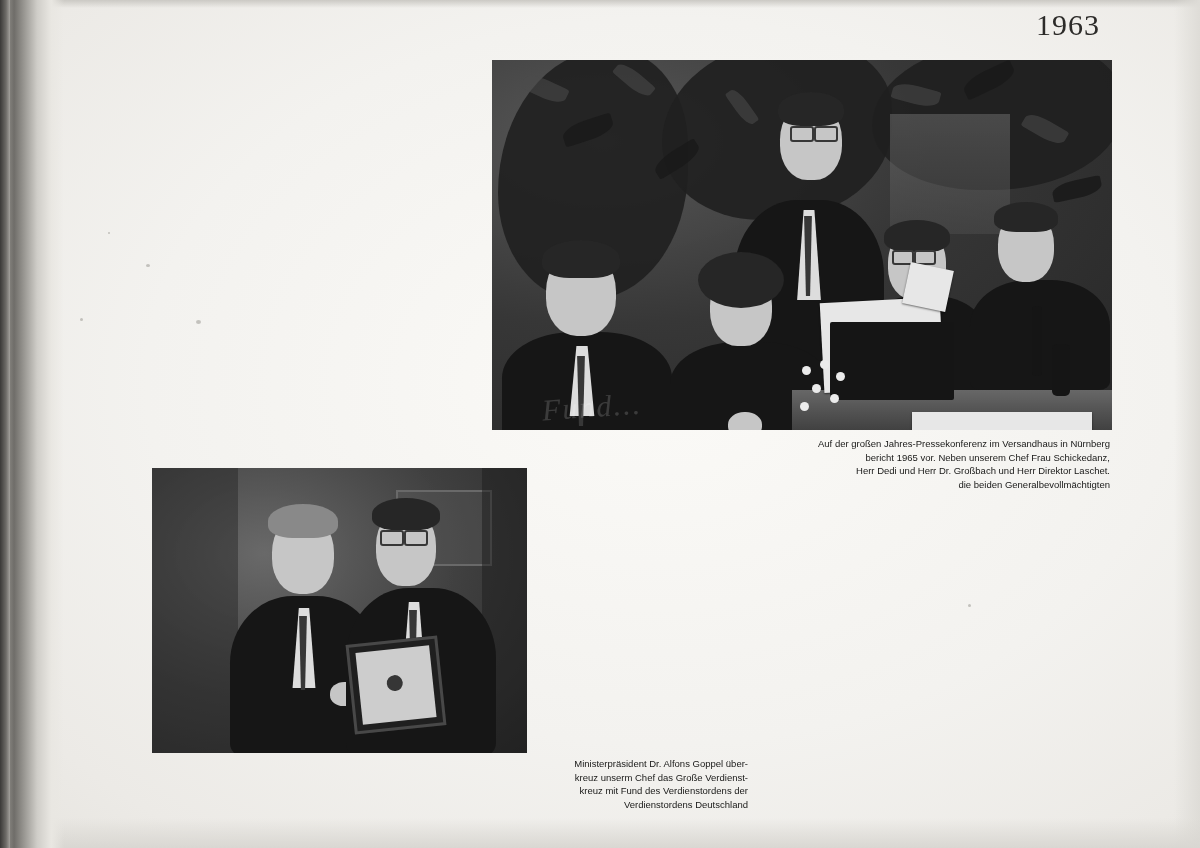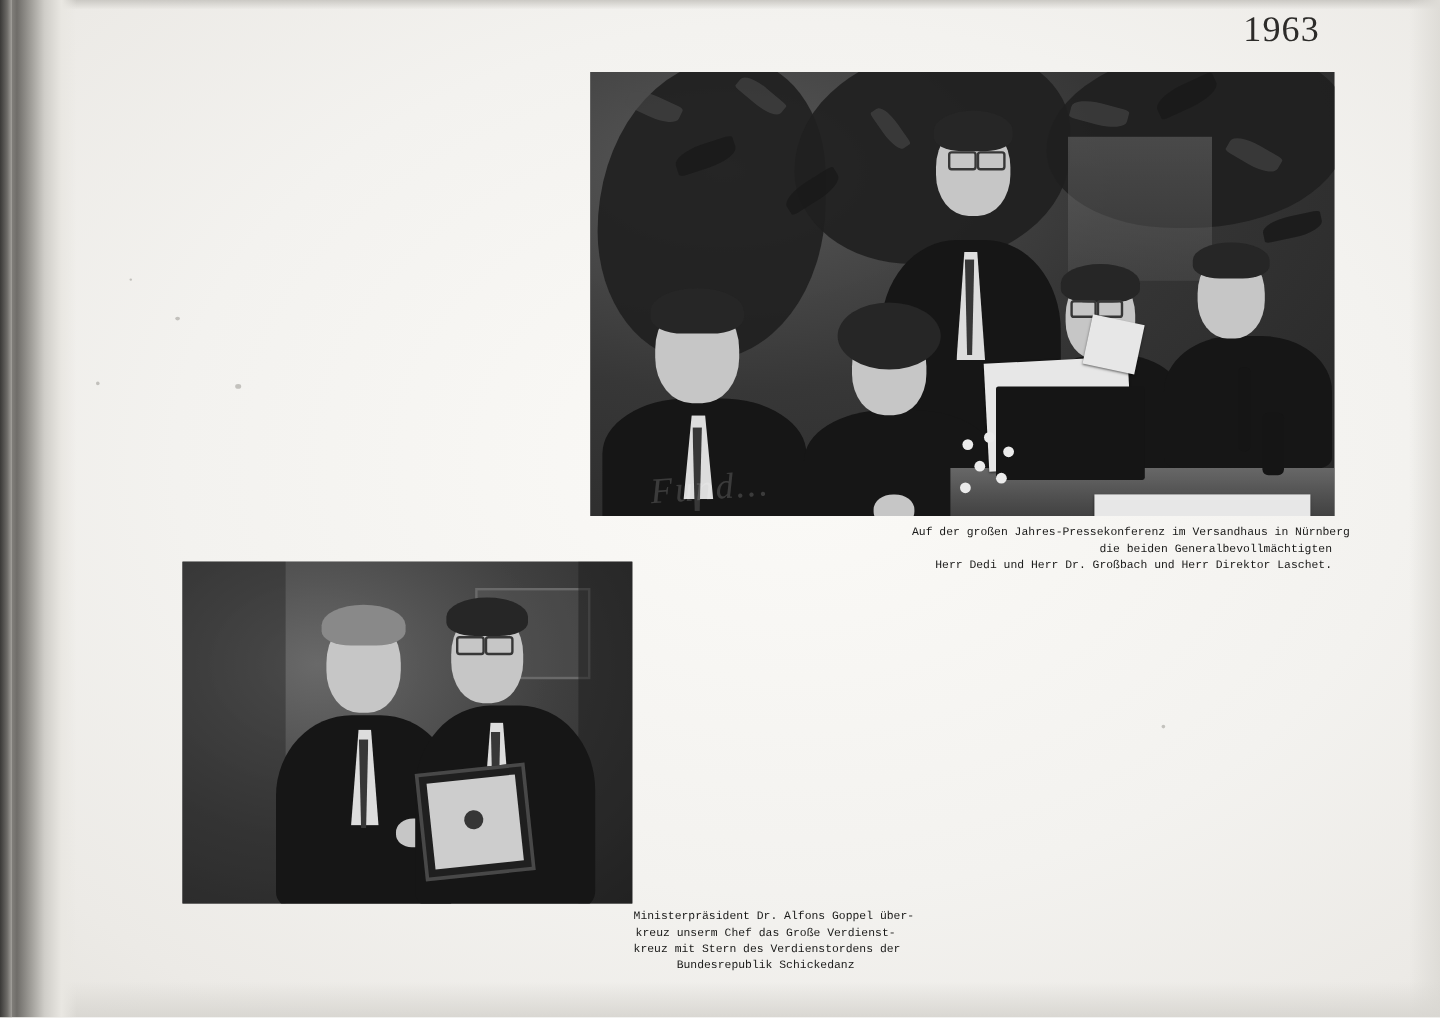--- a/index.html
+++ b/index.html
@@ -199,33 +199,33 @@
     background: #3a3935;
     border-radius: 50%;
   }
 
   
   .caption {
     position: absolute;
     font-size: 9.5px;
     line-height: 13.5px;
     color: #181817;
-    font-family: Liberation Mono, monospace;
+    font-family: Liberation Sans, sans-serif;
   }
   #caption-press {
     left: 760px;
     top: 437px;
     width: 350px;
     text-align: right;
   }
   #caption-award {
     left: 528px;
     top: 757px;
     width: 220px;
-    text-align: center;
+    text-align: right;
   }
   .caption div { white-space: pre; }
 </style>
 </head>
 <body>
 
 <div id="page">
 
   <div class="page-surface"></div>
   <div class="top-strip"></div>
@@ -314,22 +314,23 @@
       <div class="bloom" style="left:20px;top:24px;"></div>
       <div class="bloom" style="left:38px;top:34px;"></div>
       <div class="bloom" style="left:8px;top:42px;"></div>
     </div>
 
     <div class="watermark">Fund...</div>
   </div>
 
   <div class="caption" id="caption-press">
     <div>Auf der großen Jahres-Pressekonferenz im Versandhaus in Nürnberg</div>
+    <div>bericht 1965 vor. Neben unserem Chef Frau Schickedanz,</div>
+    <div>Herr Dedi und Herr Dr. Großbach und Herr Direktor Laschet.</div>
     <div>die beiden Generalbevollmächtigten</div>
-    <div>Herr Dedi und Herr Dr. Großbach und Herr Direktor Laschet.</div>
   </div>
 
   <div class="photo" id="photo-award">
     <div class="bg"></div>
 
     <div class="wall-panel" style="left:244px;top:22px;width:92px;height:72px;"></div>
     <div class="wall-panel" style="left:0px;top:0px;width:86px;height:285px;border:none;background:rgba(40,39,35,.45);"></div>
     <div class="wall-panel" style="left:330px;top:0px;width:45px;height:285px;border:none;background:rgba(36,35,32,.55);"></div>
 
     <div class="person">
@@ -354,17 +355,17 @@
 
     <div class="award-case" style="left:198px;top:172px;width:86px;height:84px;transform:rotate(-6deg);">
       <div class="inner"></div>
       <div class="medal" style="left:34px;top:32px;"></div>
     </div>
   </div>
 
   <div class="caption" id="caption-award">
     <div>Ministerpräsident Dr. Alfons Goppel über-</div>
     <div>kreuz unserm Chef das Große Verdienst-</div>
-    <div>kreuz mit Stern des Verdienstordens der</div>
-    <div>Bundesrepublik Schickedanz</div>
+    <div>kreuz mit Fund des Verdienstordens der</div>
+    <div>Verdienstordens Deutschland</div>
   </div>
 
 </div>
 
 </body></html>

